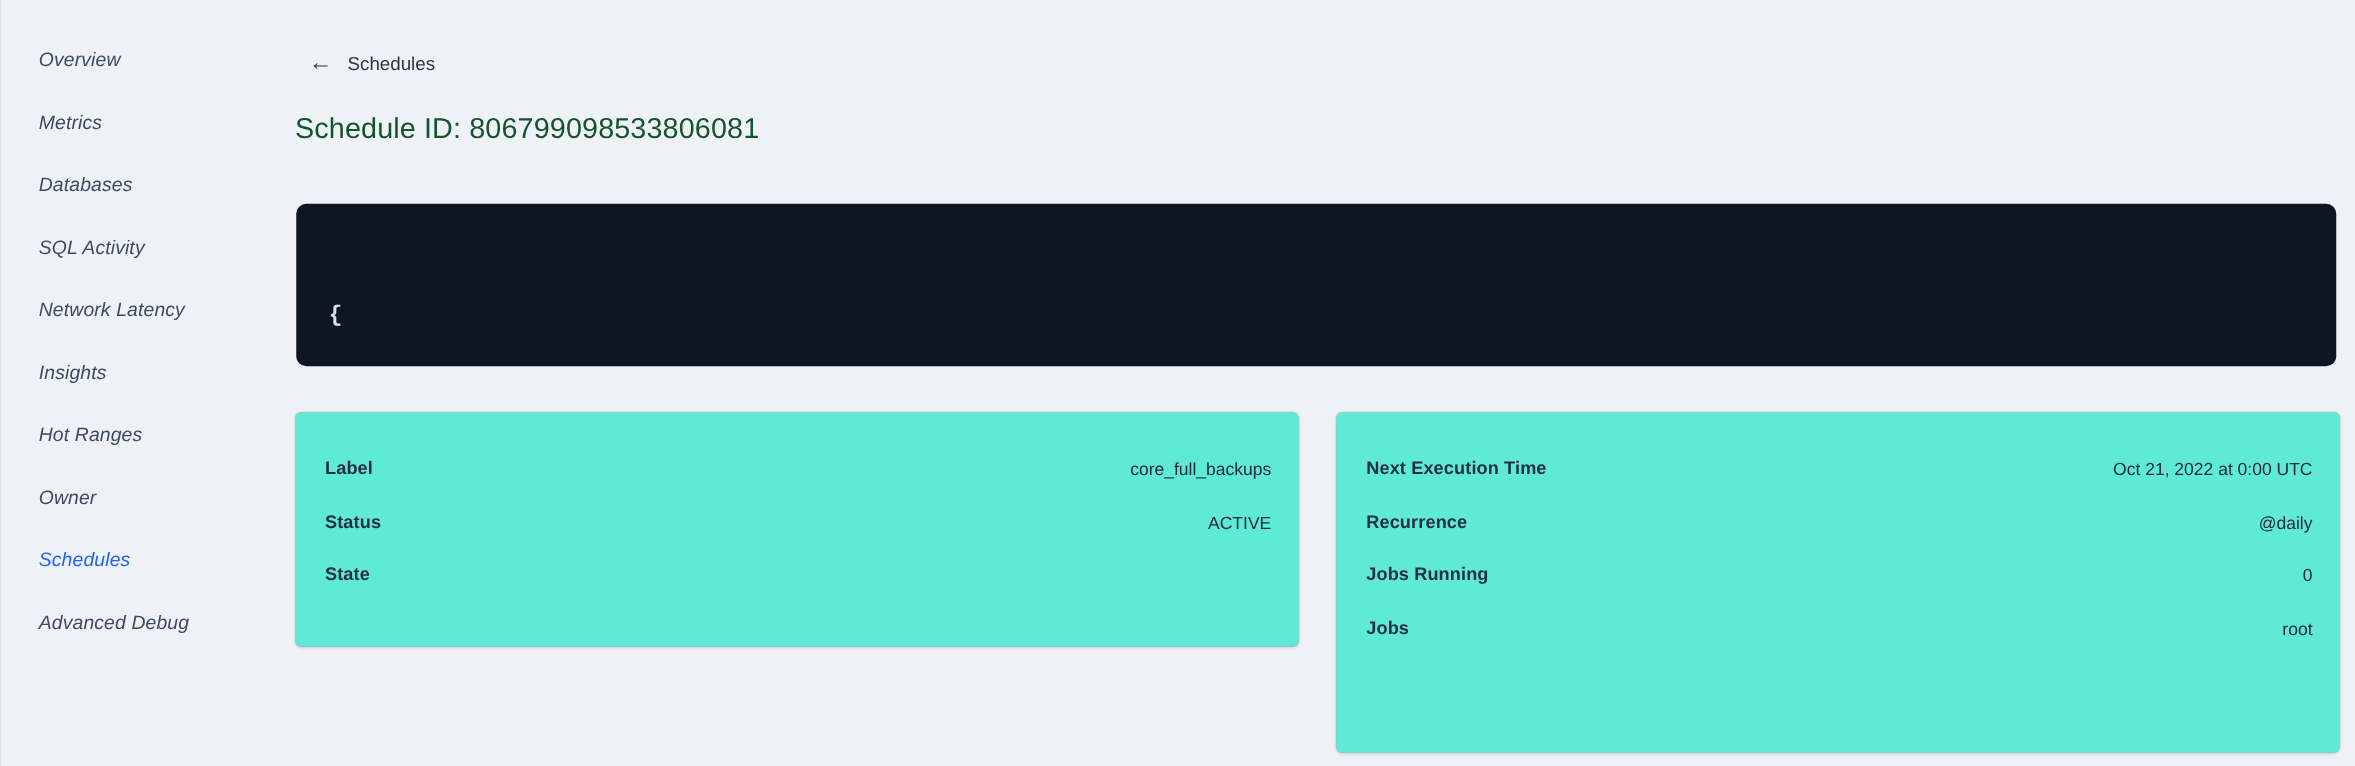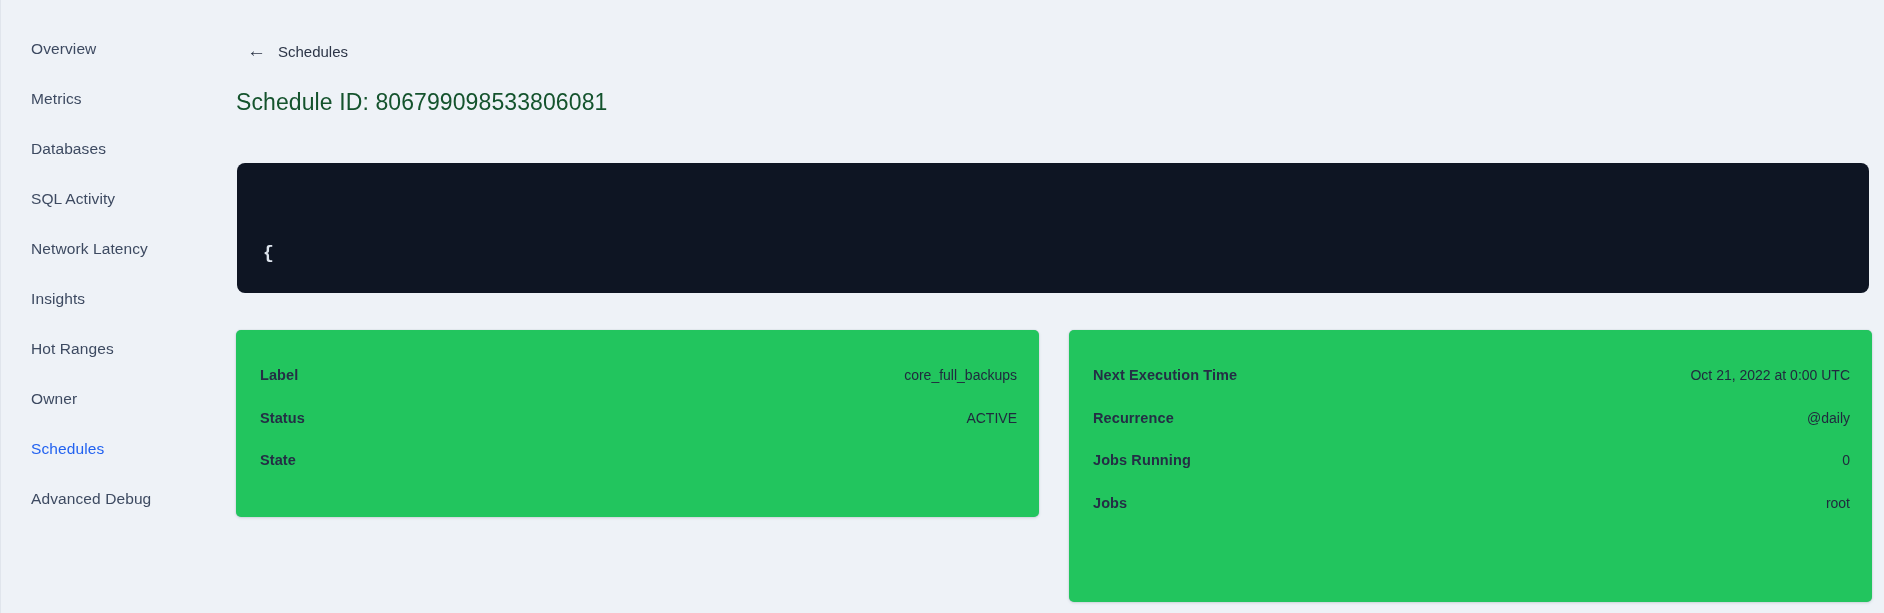--- a/index.html
+++ b/index.html
@@ -27,20 +27,21 @@
   .nav-item {
     display: flex;
     align-items: center;
     height: 50px;
     padding-left: 30px;
     font-size: 15.5px;
     color: #3d4a61;
     text-decoration: none;
     cursor: pointer;
     letter-spacing: 0.1px;
+    font-style: italic;
   }
   .nav-item.active { color: #2262f0; }
 
   
   .back-link {
     position: absolute;
     left: 246px;
     top: 42px;
     display: flex;
     align-items: center;
@@ -83,21 +84,21 @@
     line-height: 26px;
     color: #dce3ec;
     white-space: pre;
     overflow: hidden;
   }
   .code-line { display: block; white-space: pre; }
 
   
   .card {
     position: absolute;
-    background: #22c55e;
+    background: #5eead4;
     border-radius: 5px;
     box-shadow: 0 0 1px rgba(67, 90, 111, 0.35), 0 1px 3px rgba(67, 90, 111, 0.18);
     padding: 24px 22px 0 24px;
   }
   .card-left  { left: 235px;  top: 330px; width: 803px; height: 187px; }
   .card-right { left: 1068px; top: 330px; width: 803px; height: 272px; }
   .row {
     height: 42.5px;
     display: flex;
     align-items: center;

